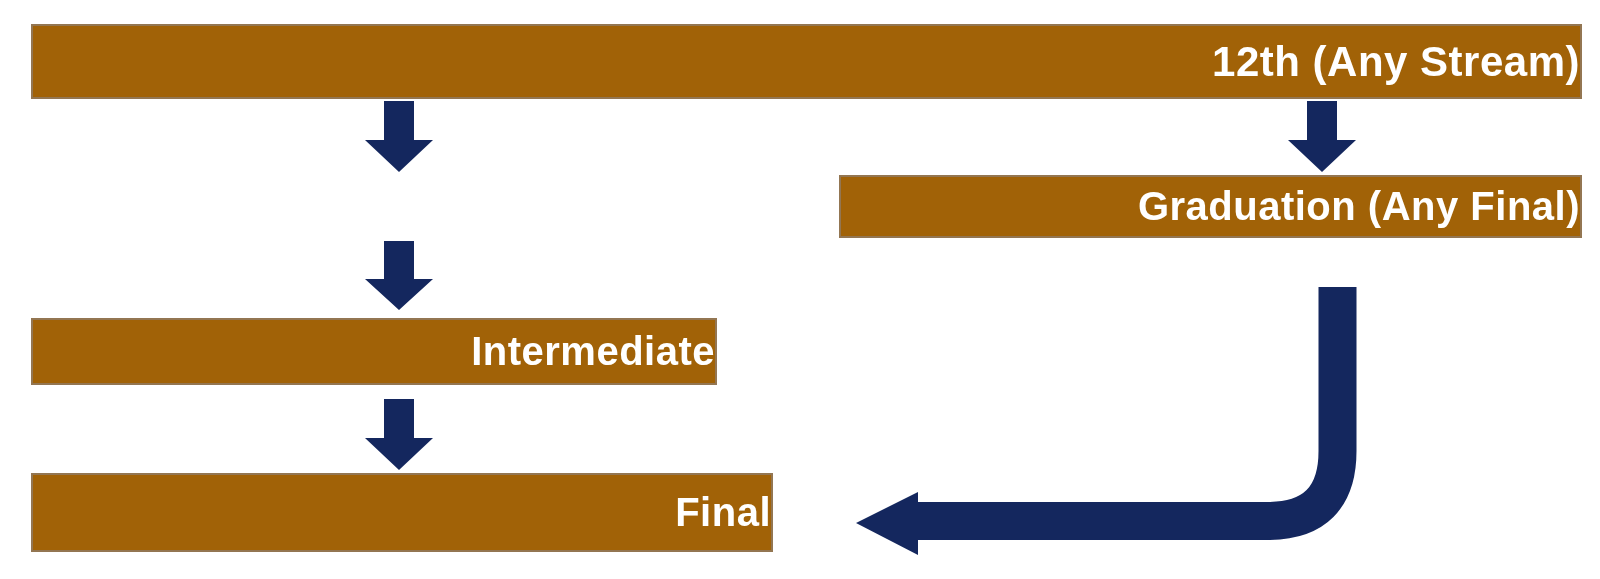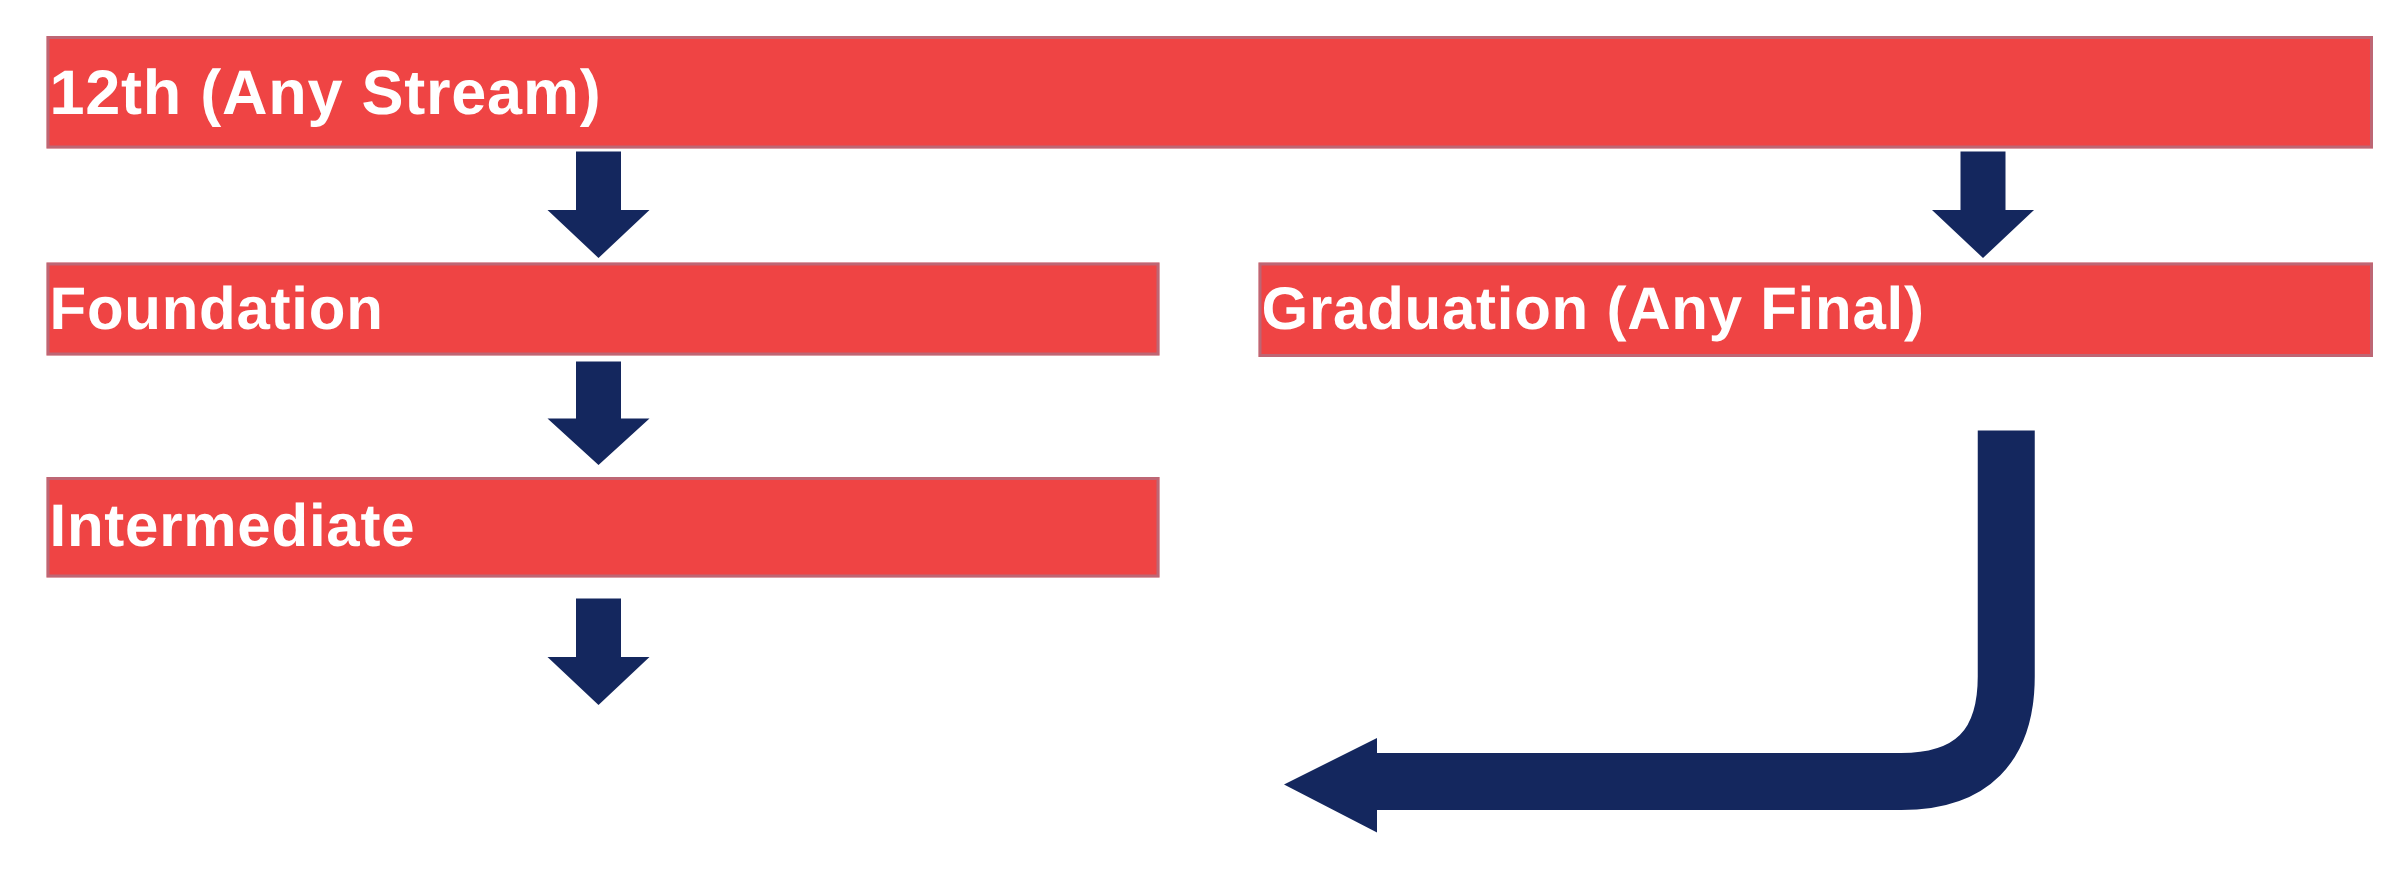--- a/index.html
+++ b/index.html
@@ -9,62 +9,62 @@
   }
   .canvas {
     position: relative;
     width: 1600px;
     height: 579px;
     background: #ffffff;
     overflow: hidden;
   }
   .bar {
     position: absolute;
-    background: #ef4444;
+    background: #a16207;
     border: 2px solid rgba(130,145,175,0.45);
     box-sizing: border-box;
     display: flex;
     align-items: center;
-    justify-content: flex-start;
+    justify-content: flex-end;
     color: #ffffff;
     font-weight: bold;
     font-size: 40px;
     letter-spacing: 0.5px;
     white-space: nowrap;
   }
   .bar-12th        { left: 31px;  top: 24px;  width: 1551px; height: 75px; font-size: 42px; }
   .bar-foundation  { left: 31px;  top: 175px; width: 742px;  height: 62px; }
-  .bar-intermediate{ left: 31px;  top: 318px; width: 742px;  height: 67px; }
+  .bar-intermediate{ left: 31px;  top: 318px; width: 686px;  height: 67px; }
   .bar-final       { left: 31px;  top: 473px; width: 742px;  height: 79px; }
   .bar-graduation  { left: 839px; top: 175px; width: 743px;  height: 63px; }
   .arrow-layer {
     position: absolute;
     left: 0; top: 0;
     width: 1600px;
     height: 579px;
     pointer-events: none;
   }
 </style>
 </head>
 <body>
 
 <div class="canvas">
 
   <div class="bar bar-12th">
     <span>12th (Any Stream)</span>
   </div>
 
-  <div class="bar bar-foundation">
-    <span>Foundation</span>
-  </div>
 
   <div class="bar bar-intermediate">
     <span>Intermediate</span>
   </div>
 
+  <div class="bar bar-final">
+    <span>Final</span>
+  </div>
 
   <div class="bar bar-graduation">
     <span>Graduation (Any Final)</span>
   </div>
 
   <svg class="arrow-layer" viewBox="0 0 1600 579" aria-hidden="true">
 
     <polygon fill="#14275e" points="384,101 414,101 414,140 433,140 399,172 365,140 384,140"></polygon>
 
     <polygon fill="#14275e" points="384,241 414,241 414,279 433,279 399,310 365,279 384,279"></polygon>

